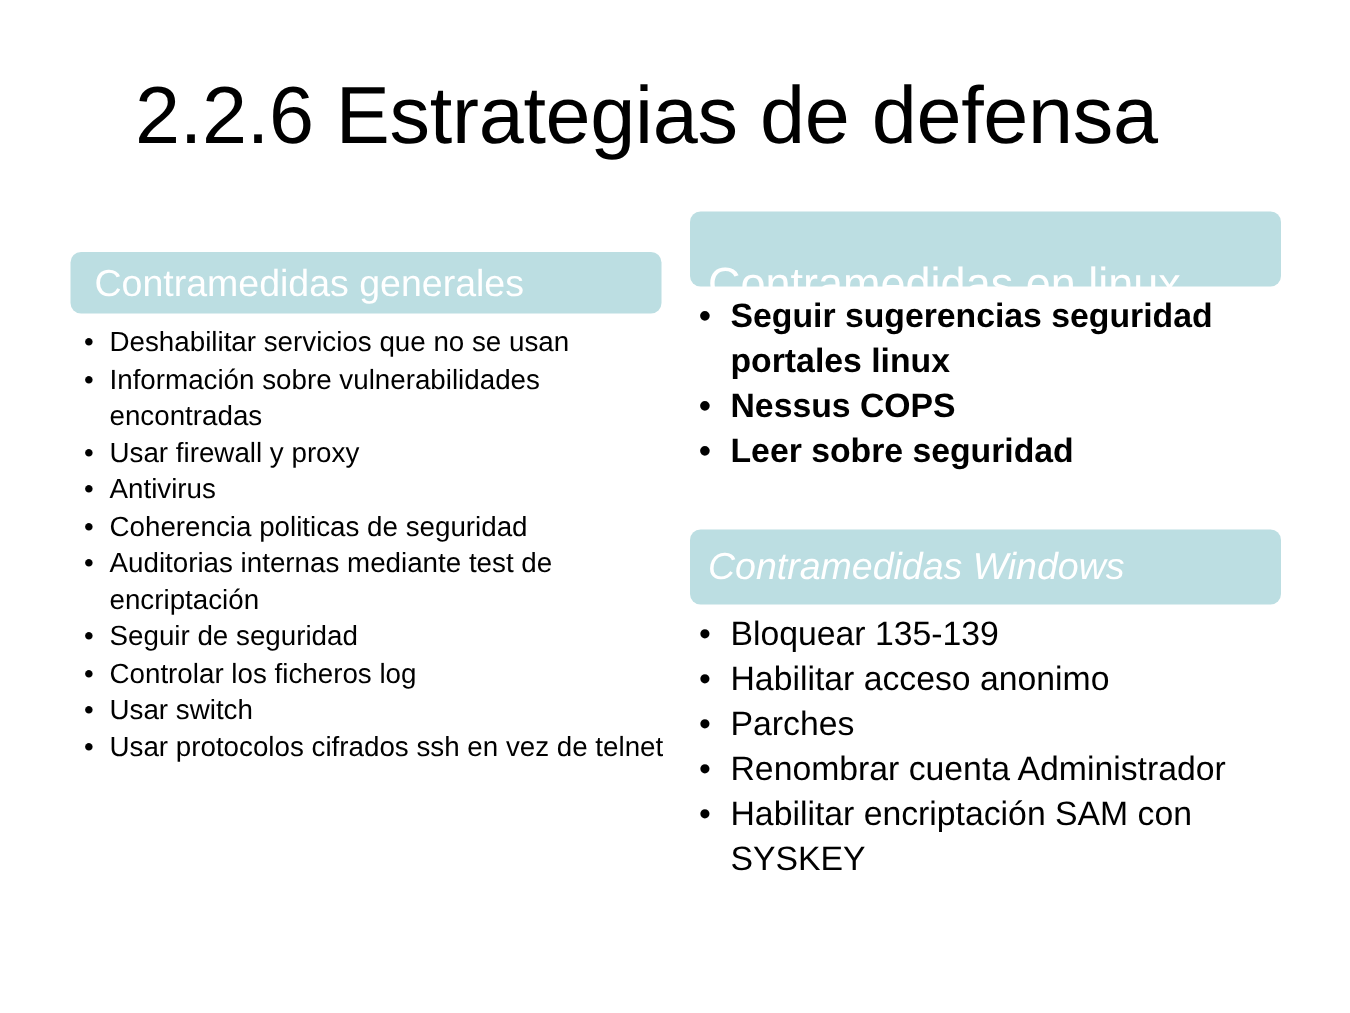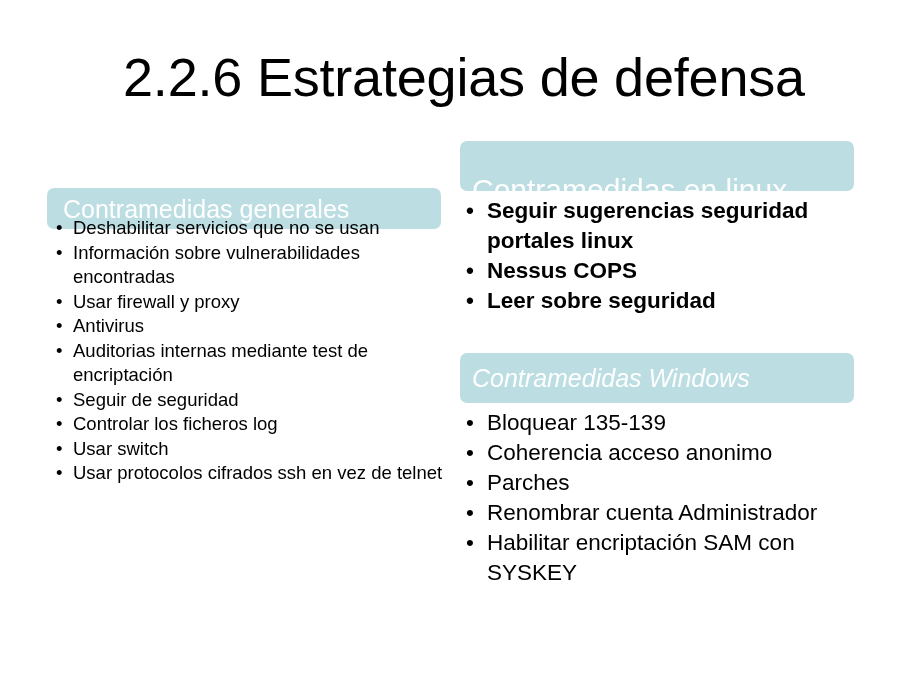--- a/index.html
+++ b/index.html
@@ -22,21 +22,20 @@
   .slide-title {
     position: absolute;
     left: 90px;
     top: 46px;
     width: 760px;
     font-size: 54px;
     line-height: 62px;
     color: #000000;
     letter-spacing: -0.2px;
     white-space: nowrap;
-    margin-left: 33px;
   }
 
   
   .heading-bar {
     position: absolute;
     background: #bcdee2;
     border-radius: 7px;
     color: #ffffff;
     display: flex;
     align-items: center;
@@ -46,21 +45,20 @@
     white-space: nowrap;
     color: #ffffff;
   }
 
   #heading-general {
     left: 47px;
     top: 168px;
     width: 394px;
     height: 41px;
     padding-left: 16px;
-    margin-top: 20px;
   }
   #heading-general .heading-text {
     font-size: 25px;
     line-height: 28px;
   }
 
   #heading-linux {
     left: 460px;
     top: 141px;
     width: 394px;
@@ -161,20 +159,21 @@
 
   <div class="heading-bar" id="heading-general">
     <span class="heading-text">Contramedidas  generales</span>
   </div>
 
   <ul class="bullets" id="list-general">
     <li>Deshabilitar servicios  que no se usan</li>
     <li>Información sobre vulnerabilidades encontradas</li>
     <li>Usar firewall y proxy</li>
     <li>Antivirus</li>
+    <li>Coherencia politicas de seguridad</li>
     <li>Auditorias internas mediante test de encriptación</li>
     <li>Seguir de seguridad</li>
     <li>Controlar los ficheros log</li>
     <li>Usar switch</li>
     <li>Usar protocolos cifrados  ssh en vez de telnet</li>
   </ul>
 
   <div class="heading-bar" id="heading-linux">
     <span class="heading-text">Contramedidas  en linux</span>
   </div>
@@ -184,19 +183,19 @@
     <li>Nessus COPS</li>
     <li>Leer sobre seguridad</li>
   </ul>
 
   <div class="heading-bar" id="heading-windows">
     <span class="heading-text">Contramedidas  Windows</span>
   </div>
 
   <ul class="bullets" id="list-windows">
     <li>Bloquear 135-139</li>
-    <li>Coherencia acceso anonimo</li>
+    <li>Habilitar acceso anonimo</li>
     <li>Parches</li>
     <li>Renombrar cuenta Administrador</li>
     <li>Habilitar encriptación SAM con SYSKEY</li>
   </ul>
 
 </div>
 
 </body></html>

